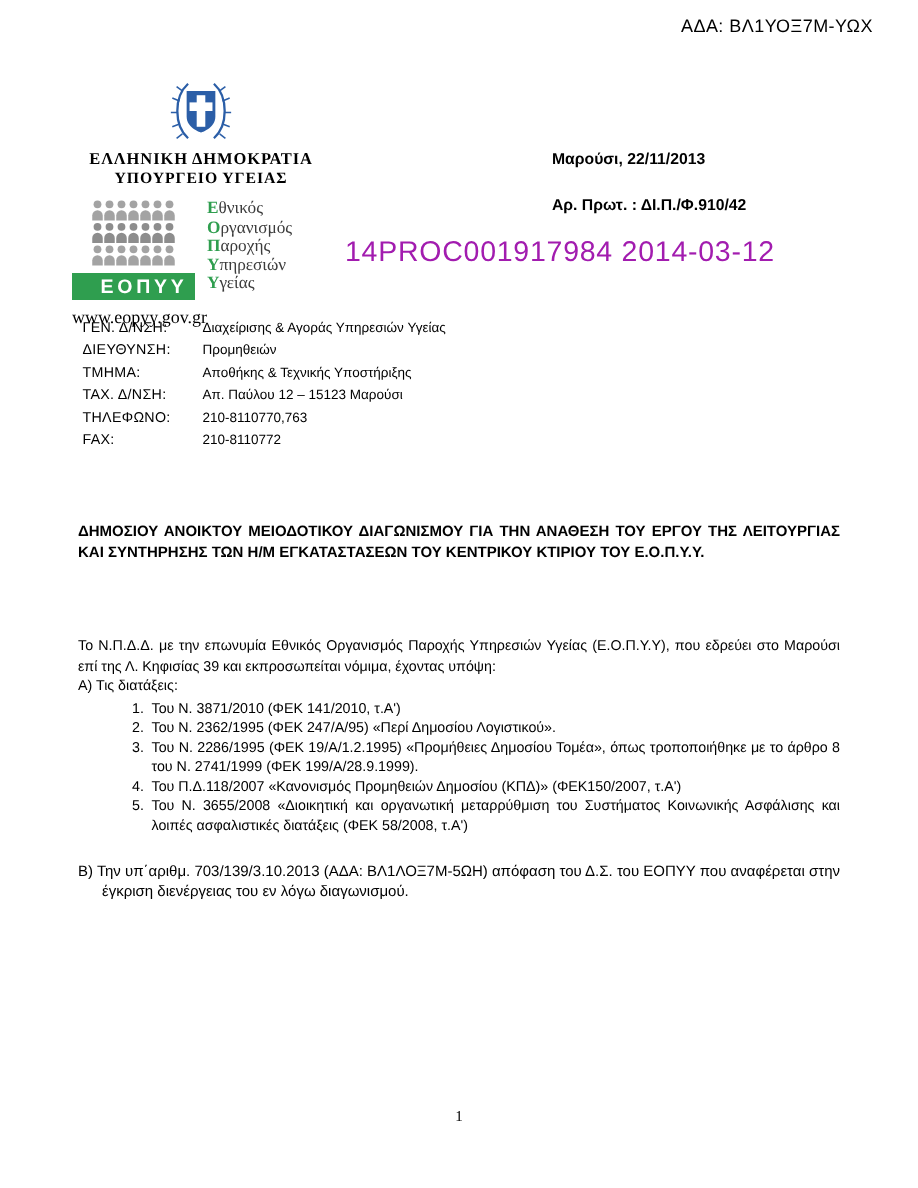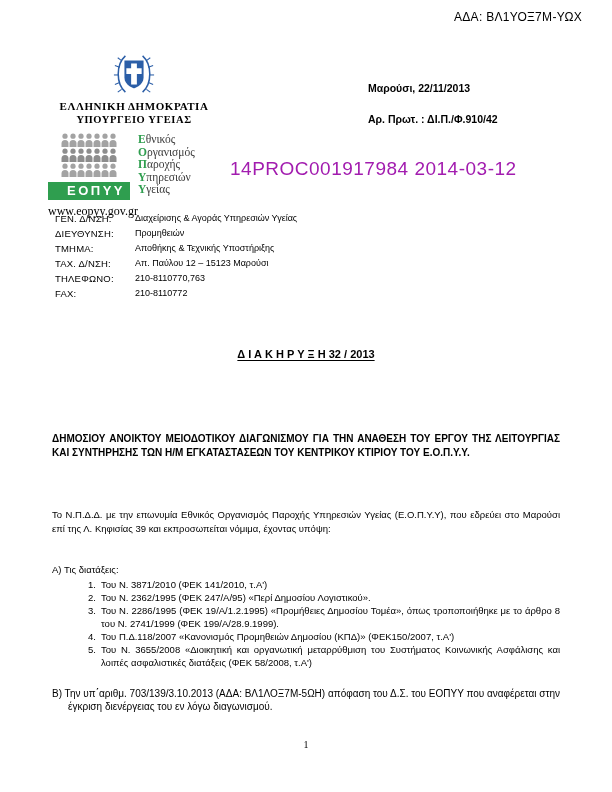--- a/index.html
+++ b/index.html
@@ -21,39 +21,39 @@
   .logo-left { display:flex; flex-direction:column; align-items:center; }
   .acronym-box {
     margin-top:3px; background:#2f9e4f; color:#fff; font-weight:bold;
     font-size:13px; letter-spacing:2.5px; padding:2px 5px 2px 19px; line-height:14px;
   }
   .logo-words { margin-left:8px; font-family:"Liberation Serif", serif; font-size:11.5px; line-height:12.5px; color:#3c3c3c; }
   .logo-words .init { color:#2f9e4f; font-weight:bold; }
   .website { font-family:"Liberation Serif", serif; font-size:12px; margin-top:4px; text-align:left; }
 
   
-  .right-col { position:absolute; left:368px; top:82px; font-size:10.5px; font-weight:bold; }
+  .right-col { position:absolute; left:368px; top:100px; font-size:10.5px; font-weight:bold; }
   .protocol { margin-top:19px; }
 
   
   .proc {
     position:absolute; left:230px; top:158px; font-size:19px; color:#a21caf;
     letter-spacing:0.5px; white-space:nowrap;
   }
 
   
   .contact { position:absolute; left:55px; top:213px; display:grid; grid-template-columns:80px auto; row-gap:4px; }
   .contact .lbl { font-size:9.5px; letter-spacing:0.2px; }
   .contact .val { font-size:9px; }
 
   
   .body-flow { position:absolute; left:52px; top:348px; width:508px; }
   .doc-title { text-align:center; font-weight:bold; font-size:11px; text-decoration:underline; text-underline-offset:2px; margin-bottom:72px; }
   .subject { font-weight:bold; font-size:10px; line-height:14px; text-align:justify; margin-bottom:48px; }
-  .intro { font-size:9.5px; line-height:14px; text-align:justify; margin-bottom:28px; }
+  .intro { font-size:9.5px; line-height:14px; text-align:justify; margin-bottom:0; }
   .sec-a-head { font-size:9.5px; margin-bottom:3px; }
   .law-list { margin:0 0 2px 0; padding:0; list-style:none; }
   .law-item { display:flex; font-size:9.5px; line-height:13px; margin-left:30px; }
   .law-item .num { width:14px; flex:0 0 14px; text-align:right; margin-right:5px; }
   .law-item .txt { flex:1; text-align:justify; }
   .sec-b { font-size:10px; line-height:13px; padding-left:16px; text-indent:-16px; text-align:justify; margin-top:18px; }
 
   .page-num { position:absolute; bottom:22px; left:0; width:100%; text-align:center; font-size:10px; font-family:"Liberation Serif", serif; }
 </style>
 </head>
@@ -154,21 +154,20 @@
       <span class="val">Αποθήκης &amp; Τεχνικής Υποστήριξης</span>
     <span class="lbl">ΤΑΧ. Δ/ΝΣΗ:</span>
       <span class="val">Απ. Παύλου 12 – 15123 Μαρούσι</span>
     <span class="lbl">ΤΗΛΕΦΩΝΟ:</span>
       <span class="val">210-8110770,763</span>
     <span class="lbl">FAX:</span>
       <span class="val">210-8110772</span>
   </div>
 
   <div class="body-flow">
-    <div class="doc-title">Δ Ι Α Κ Η Ρ Υ Ξ Η  32 / 2013</div>
     <div class="subject">ΔΗΜΟΣΙΟΥ ΑΝΟΙΚΤΟΥ ΜΕΙΟΔΟΤΙΚΟΥ ΔΙΑΓΩΝΙΣΜΟΥ ΓΙΑ ΤΗΝ ΑΝΑΘΕΣΗ ΤΟΥ ΕΡΓΟΥ ΤΗΣ ΛΕΙΤΟΥΡΓΙΑΣ ΚΑΙ ΣΥΝΤΗΡΗΣΗΣ ΤΩΝ Η/Μ ΕΓΚΑΤΑΣΤΑΣΕΩΝ  ΤΟΥ ΚΕΝΤΡΙΚΟΥ ΚΤΙΡΙΟΥ ΤΟΥ Ε.Ο.Π.Υ.Υ.</div>
     <div class="intro">Το Ν.Π.Δ.Δ. με την επωνυμία Εθνικός Οργανισμός Παροχής Υπηρεσιών Υγείας (Ε.Ο.Π.Υ.Υ), που εδρεύει στο Μαρούσι επί της Λ. Κηφισίας 39 και εκπροσωπείται νόμιμα,  έχοντας υπόψη:</div>
     <div class="sec-a-head">Α) Τις διατάξεις:</div>
     <div class="law-list">
       <div class="law-item">
           <span class="num">1.</span>
           <span class="txt">Του Ν. 3871/2010 (ΦΕΚ 141/2010, τ.Α')</span>
         </div>
       <div class="law-item">
           <span class="num">2.</span>

